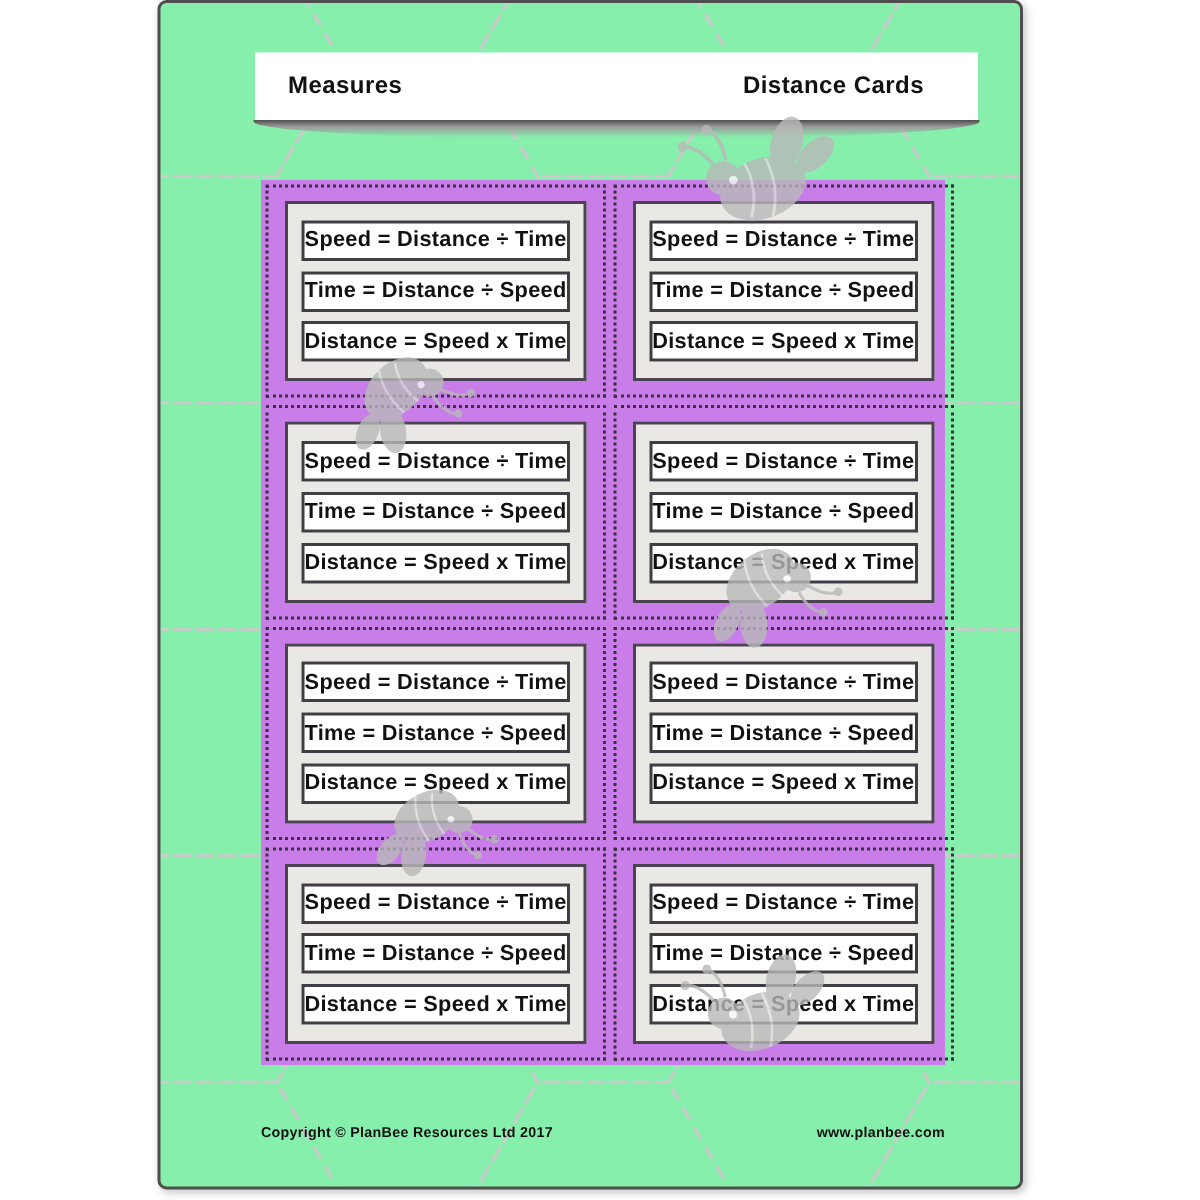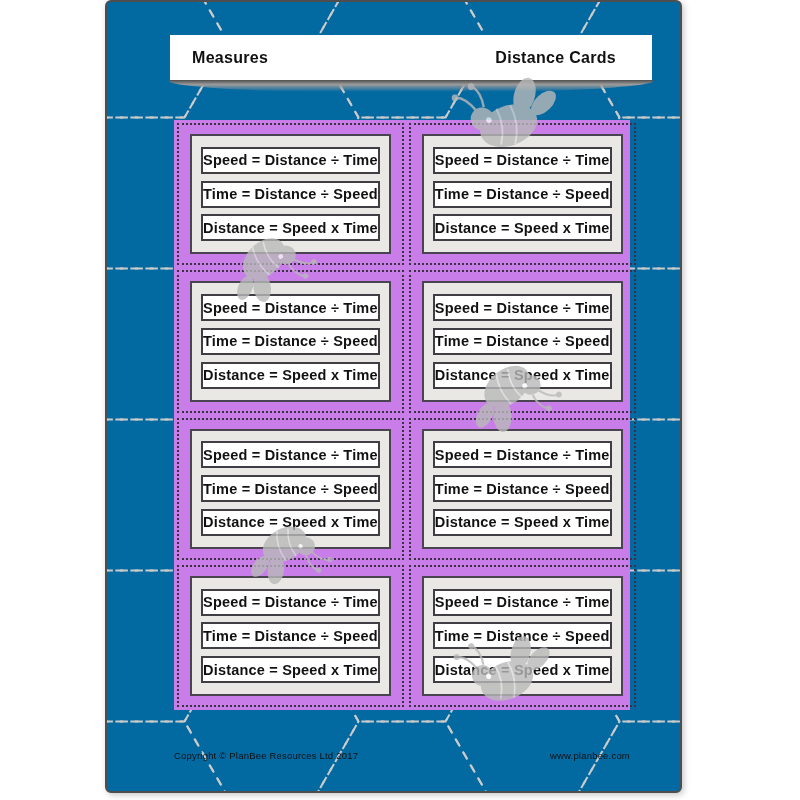--- a/index.html
+++ b/index.html
@@ -2,21 +2,21 @@
 <html><head>
 <meta charset="utf-8">
 <style>
   html,body{margin:0;padding:0;}
   body{
     width:800px;height:800px;position:relative;background:#ffffff;
     font-family:"Liberation Sans", sans-serif;overflow:hidden;
   }
   .page{
     position:absolute;left:105px;top:0;width:577px;height:793px;
-    box-sizing:border-box;background:#0369a1;
+    box-sizing:border-box;background:#86efac;
     border:2px solid var(--page-border,#4e4e4e);border-radius:6px;
     box-shadow:2px 2px 6px rgba(0,0,0,0.22);
     overflow:hidden;
   }
   .hexbg{position:absolute;left:0;top:0;}
   .header-band{
     position:absolute;left:63px;top:33px;width:482px;height:45px;
     box-sizing:border-box;background:#ffffff;
     display:flex;align-items:center;justify-content:space-between;
     padding:0 36px 0 22px;font-weight:bold;font-size:16px;color:#111;
@@ -48,21 +48,21 @@
     box-sizing:border-box;height:27px;
     border:2px solid var(--strip-border,#403d44);
     background:var(--strip-bg,#ffffff);
     display:flex;align-items:center;justify-content:center;
     font-weight:bold;font-size:14.5px;letter-spacing:0.2px;
     white-space:nowrap;color:#111;
   }
   .footer{
     position:absolute;left:67px;top:748px;width:456px;
     display:flex;justify-content:space-between;
-    font-size:9.5px;font-weight:normal;color:#111;letter-spacing:0.2px;
+    font-size:9.5px;font-weight:bold;color:#111;letter-spacing:0.2px;
   }
   .bee{position:absolute;opacity:0.8;color:var(--bee,#b9b9b9);pointer-events:none;}
   .bee svg{width:100%;height:100%;}
   .defs-hidden{position:absolute;width:0;height:0;overflow:hidden;}
 </style>
 </head>
 <body style="--purple: #c87de8; --dot: #3c3142; --panel-bg: #e9e8e5; --panel-border: #4a4350; --strip-border: #403d44; --strip-bg: #ffffff; --bee: #b9b9b9; --page-border: #4e4e4e;">
 
 <svg class="defs-hidden" aria-hidden="true">
   <symbol id="bee-symbol" viewBox="0 0 120 80">

